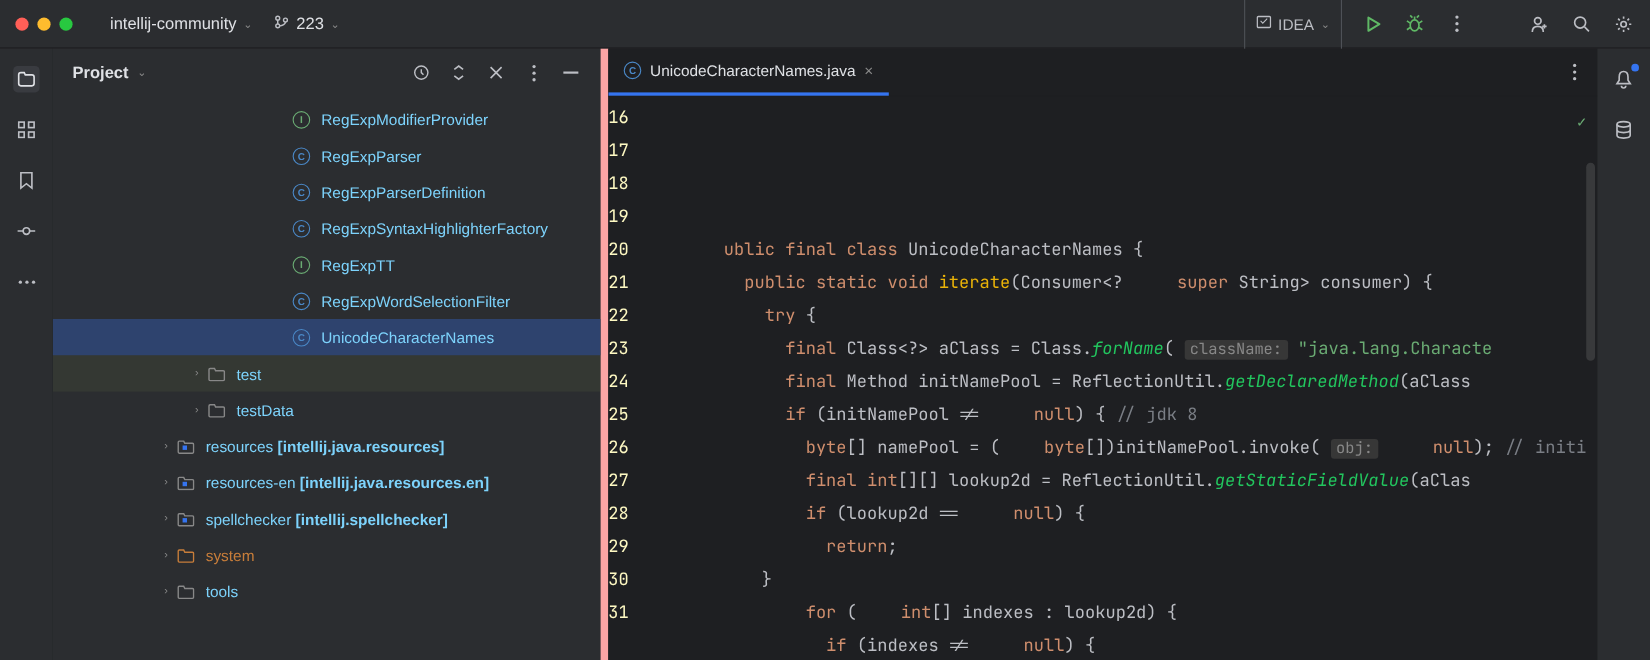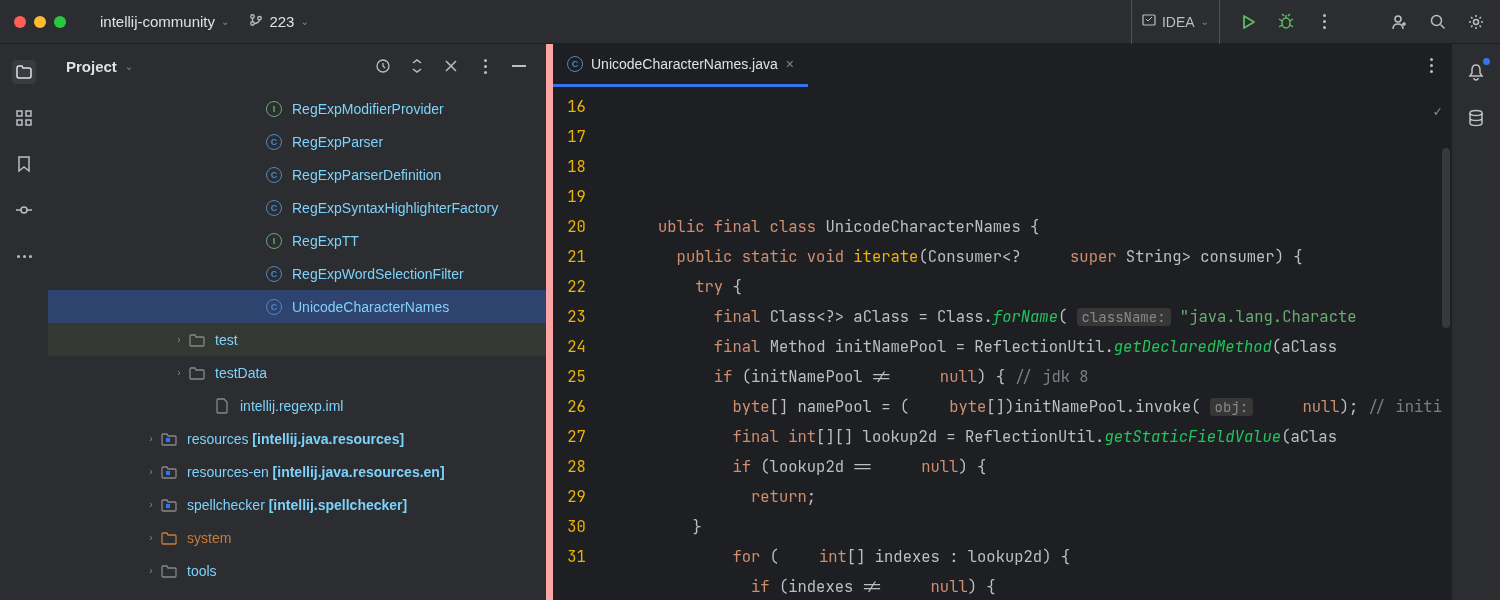--- a/index.html
+++ b/index.html
@@ -94,21 +94,21 @@
   border-bottom: 3px solid #3574f0;
   cursor: pointer;
 }
 .tab-icon { width: 16px; height: 16px; }
 .tab-label { color: #dfe1e5; }
 .tab-close { color: #888; font-size: 14px; cursor: pointer; }
 .tab-spacer { flex: 1; }
 .tab-actions { display: flex; align-items: center; padding-right: 12px; }
 
 .editor-body { flex: 1; display: flex; overflow: hidden; font-family: "JetBrains Mono", Menlo, Consolas, monospace; font-size: 15.5px; line-height: 30px; }
-.gutter { width: 65px; text-align: center; color: #eab308; padding-right: 18px; padding-top: 4px; user-select: none; }
+.gutter { width: 65px; text-align: left; color: #fef9c3; padding-right: 18px; padding-top: 4px; user-select: none; }
 .code { flex: 1; padding-top: 4px; white-space: pre; overflow: hidden; position: relative; }
 .code-line { height: 30px; }
 .kw { color: #cf8e6d; margin-left: 40px; }
 .str { color: #6aab73; }
 .com { color: #7a7e85; }
 .fn { font-style: italic; color: #22c55e; }
 .fnname { color: #eab308; }
 .hint { background: #373737; color: #888; border-radius: 3px; padding: 0 5px; font-style: normal; font-size: 14px; }
 
 .right-rail {
@@ -333,29 +333,20 @@
           <span class="tree-label" style="">test</span>
         </div>
         <div class="tree-item" style="padding-left: 123px;">
           <span class="tree-arrow">›</span>
           <span class="tree-icon">
             <svg class="folder-icon" width="16" height="14" viewBox="0 0 16 14" fill="none" stroke="currentColor" stroke-width="1.3">
               <path d="M1 3c0-1 1-1 1-1h4l1 2h7c1 0 1 1 1 1v7c0 1-1 1-1 1H2c-1 0-1-1-1-1V3z"></path>
             </svg>
           </span>
           <span class="tree-label" style="">testData</span>
-        </div>
-        <div class="tree-item" style="padding-left: 148px;">
-          <span class="tree-arrow"></span>
-          <span class="tree-icon">
-            <svg width="14" height="16" viewBox="0 0 14 16" fill="none" stroke="#888" stroke-width="1.3">
-              <path d="M2 1h7l3 3v10c0 1-1 1-1 1H3c-1 0-1-1-1-1V2c0-1 1-1 1-1z"></path>
-            </svg>
-          </span>
-          <span class="tree-label" style="">intellij.regexp.iml</span>
         </div>
         <div class="tree-item" style="padding-left: 95px;">
           <span class="tree-arrow">›</span>
           <span class="tree-icon">
             <svg width="16" height="14" viewBox="0 0 16 14" fill="none" stroke="#888" stroke-width="1.3">
               <path d="M1 3c0-1 1-1 1-1h4l1 2h7c1 0 1 1 1 1v7c0 1-1 1-1 1H2c-1 0-1-1-1-1V3z"></path>
               <rect x="5" y="6" width="4" height="4" fill="#3574f0" stroke="none"></rect>
             </svg>
           </span>
           <span class="tree-label" style="">resources <span class="tree-label-bold">[intellij.java.resources]</span></span>

